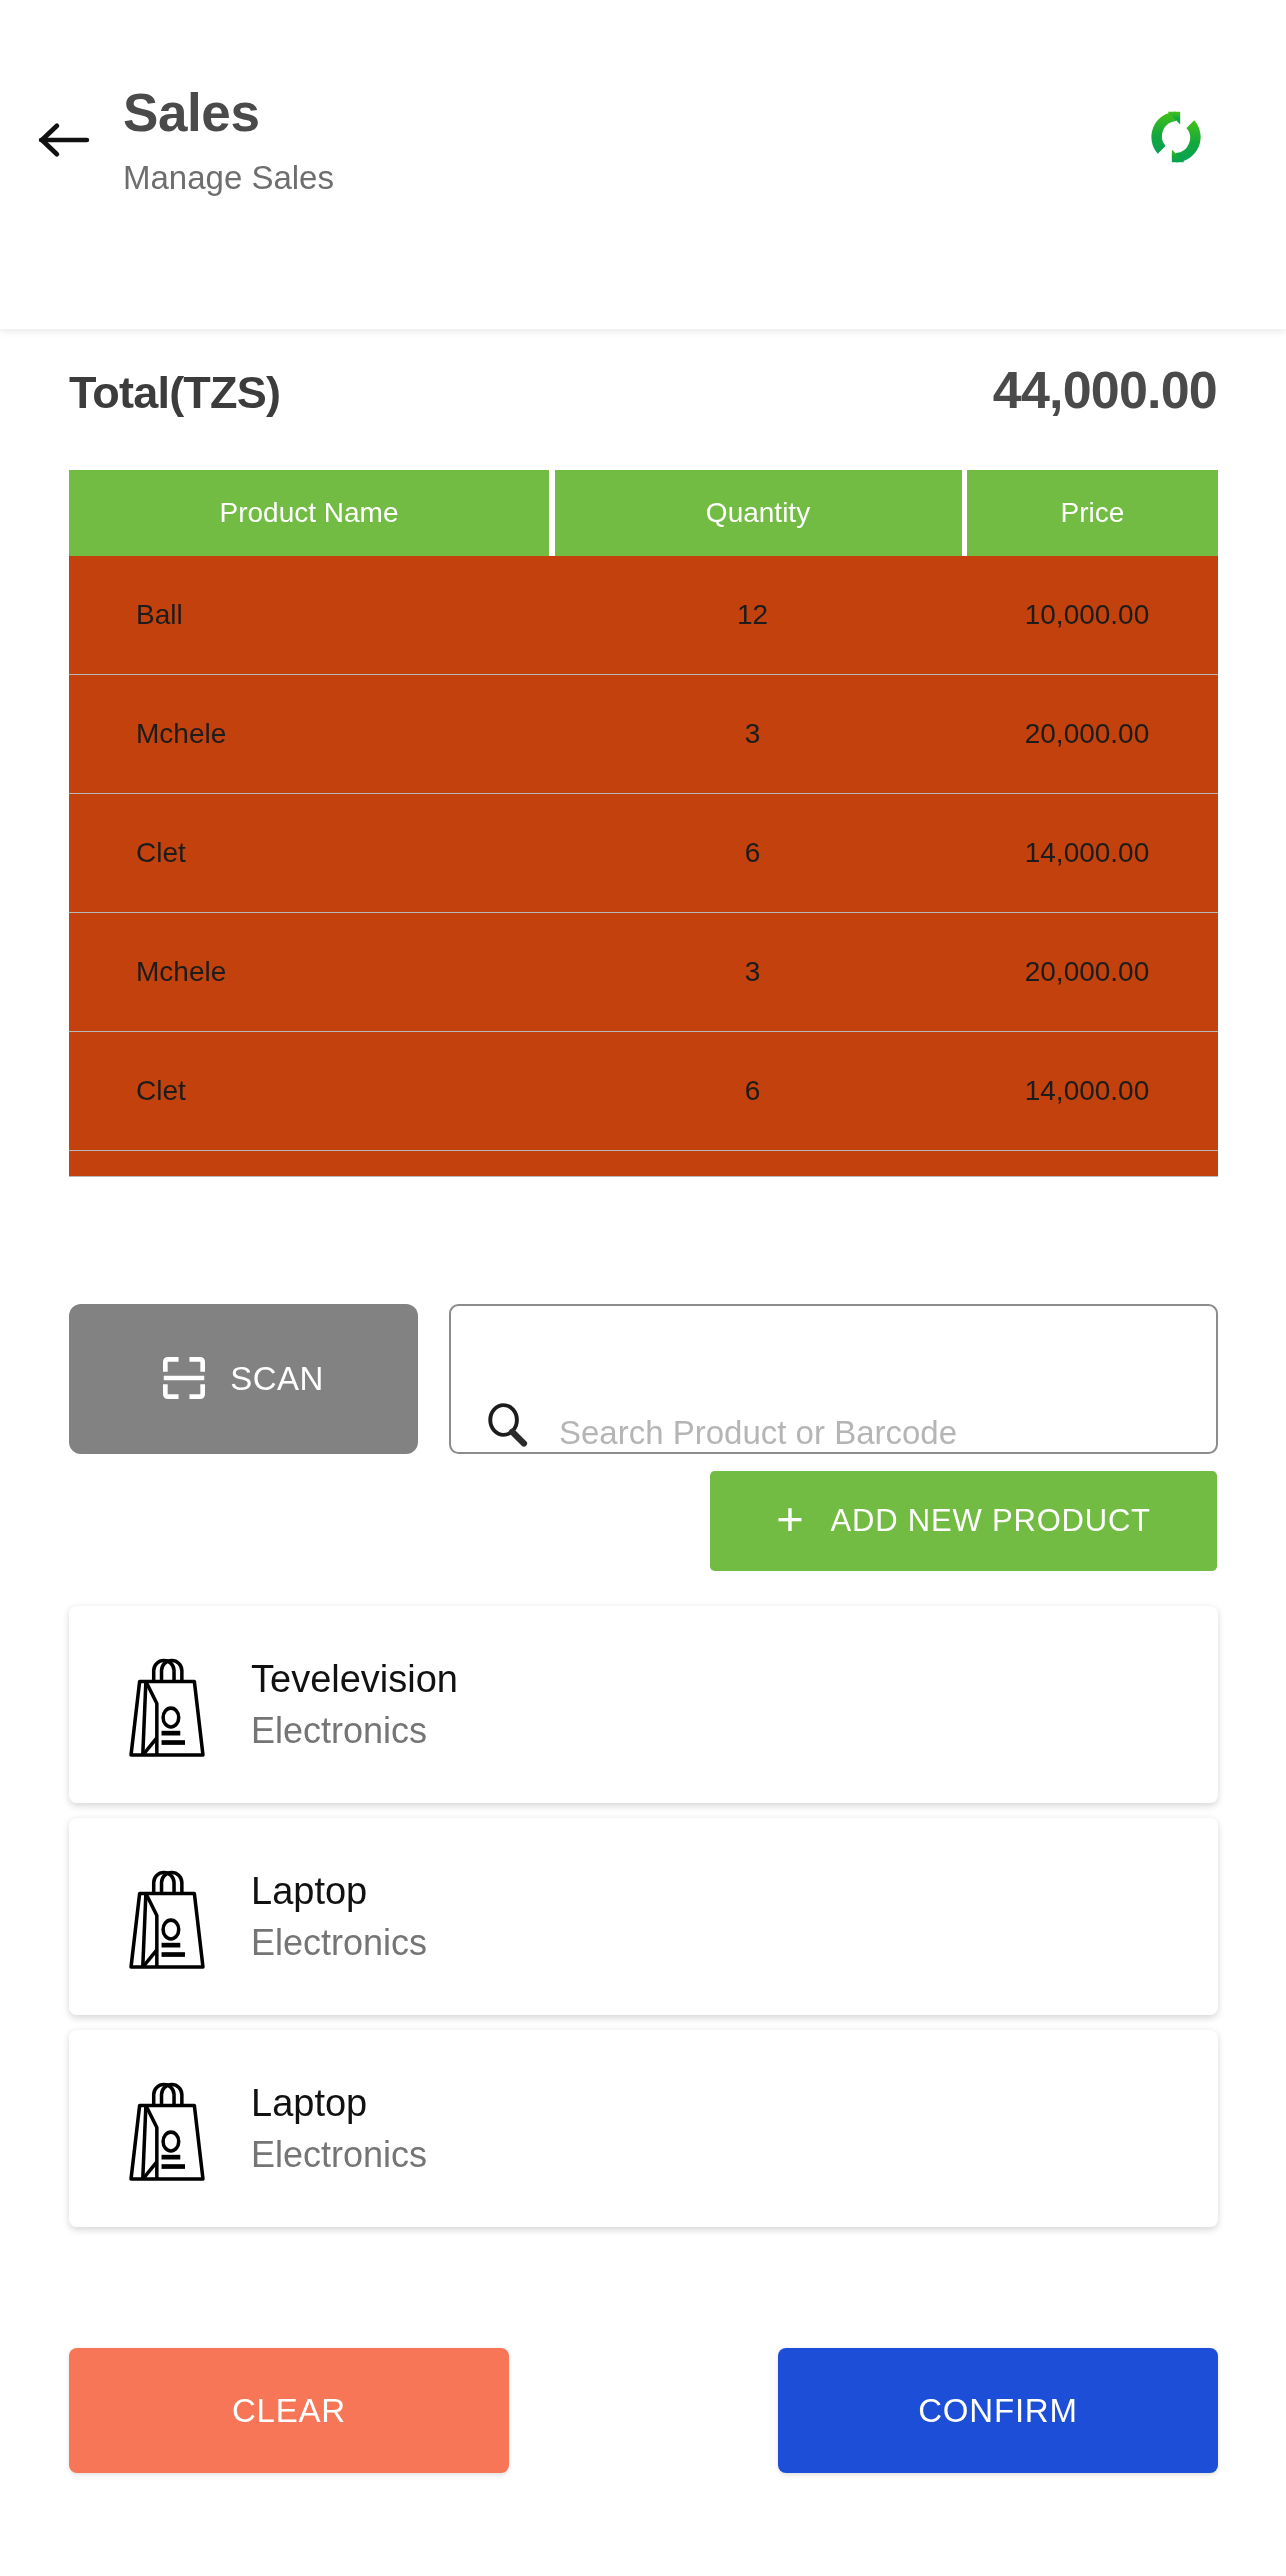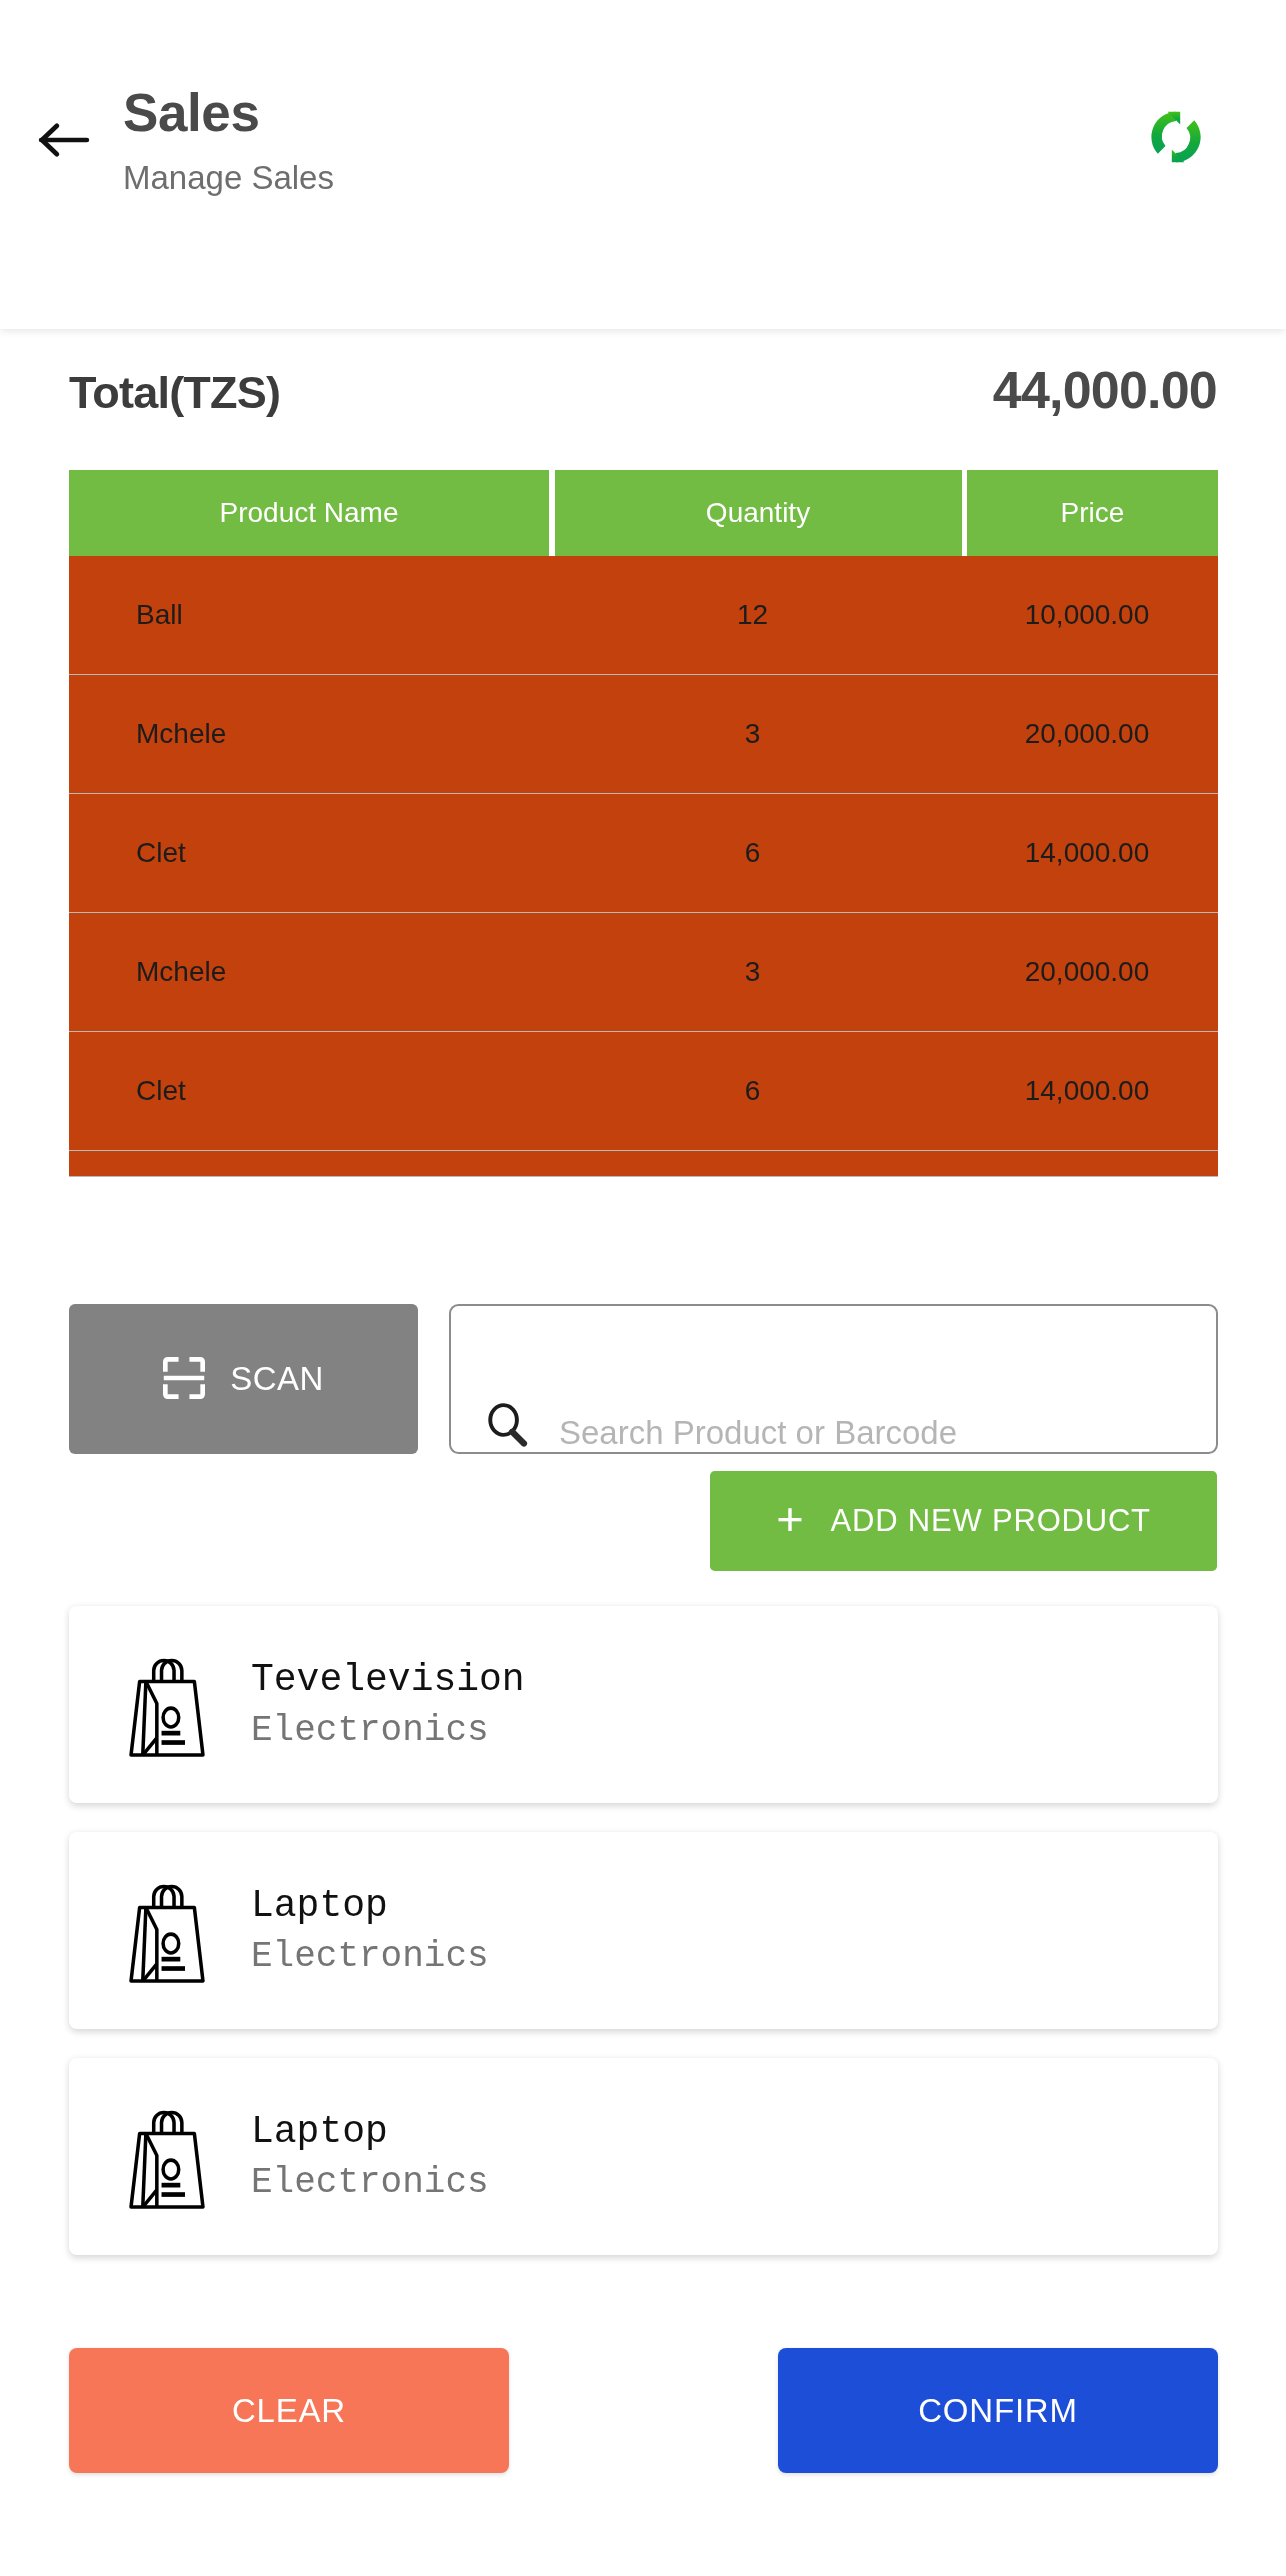--- a/index.html
+++ b/index.html
@@ -144,21 +144,21 @@
     top: 1304px;
     width: 1149px;
     display: flex;
     align-items: stretch;
     gap: 31px;
   }
   .scan-btn {
     flex: 0 0 349px;
     height: 150px;
     background: #828282;
-    border-radius: 6px;
+    border-radius: 12px;
     display: flex;
     align-items: center;
     justify-content: center;
     gap: 25px;
     cursor: pointer;
     border: none;
   }
   .scan-label {
     color: #ffffff;
     font-size: 33px;
@@ -211,22 +211,21 @@
   }
 
   
   .results {
     position: absolute;
     left: 69px;
     top: 1606px;
     width: 1149px;
     display: flex;
     flex-direction: column;
-    gap: 29px;
-    font-family: Liberation Mono, monospace;
+    gap: 15px;
   }
   .product-card {
     background: #ffffff;
     border-radius: 7.8px;
     height: 197px;
     display: flex;
     align-items: center;
     padding-left: 55px;
     gap: 41px;
     box-shadow: 0 2.3px 7.8px rgba(0,0,0,0.16);

